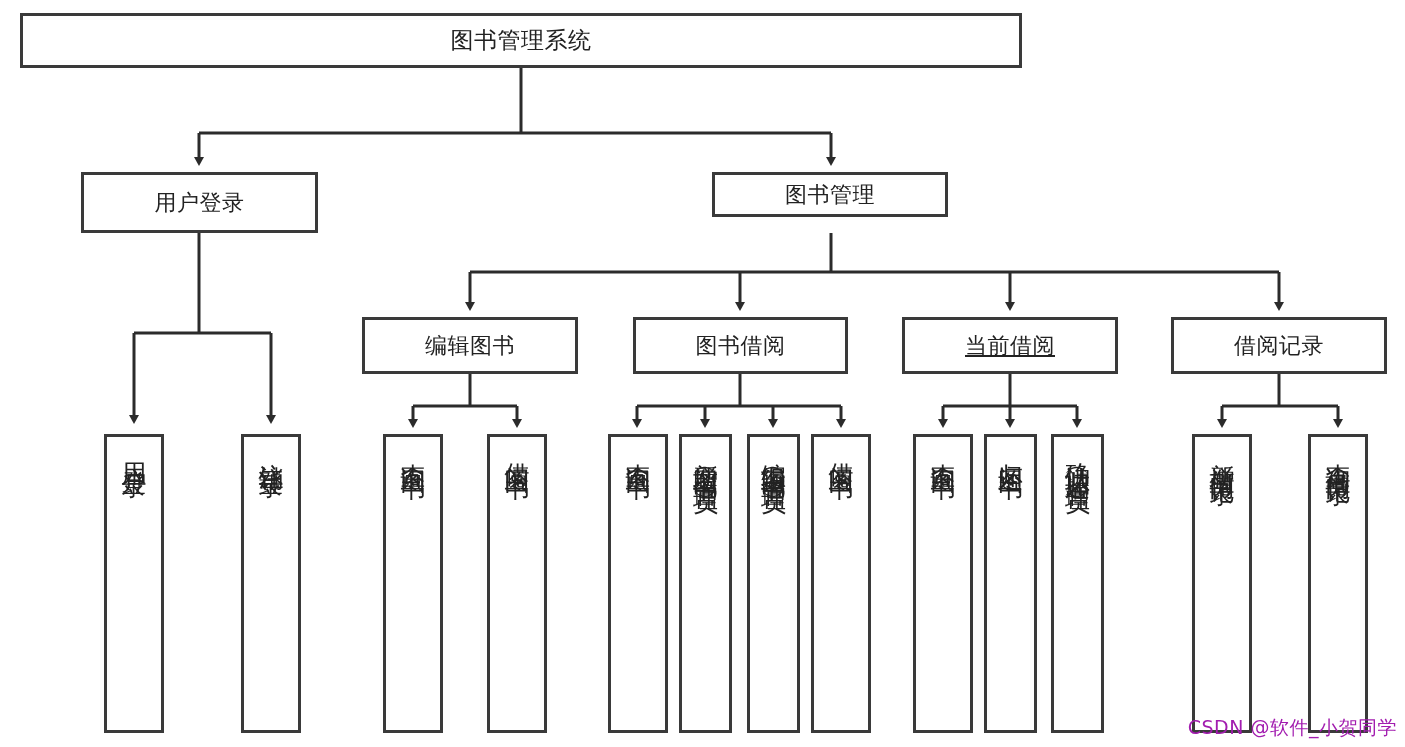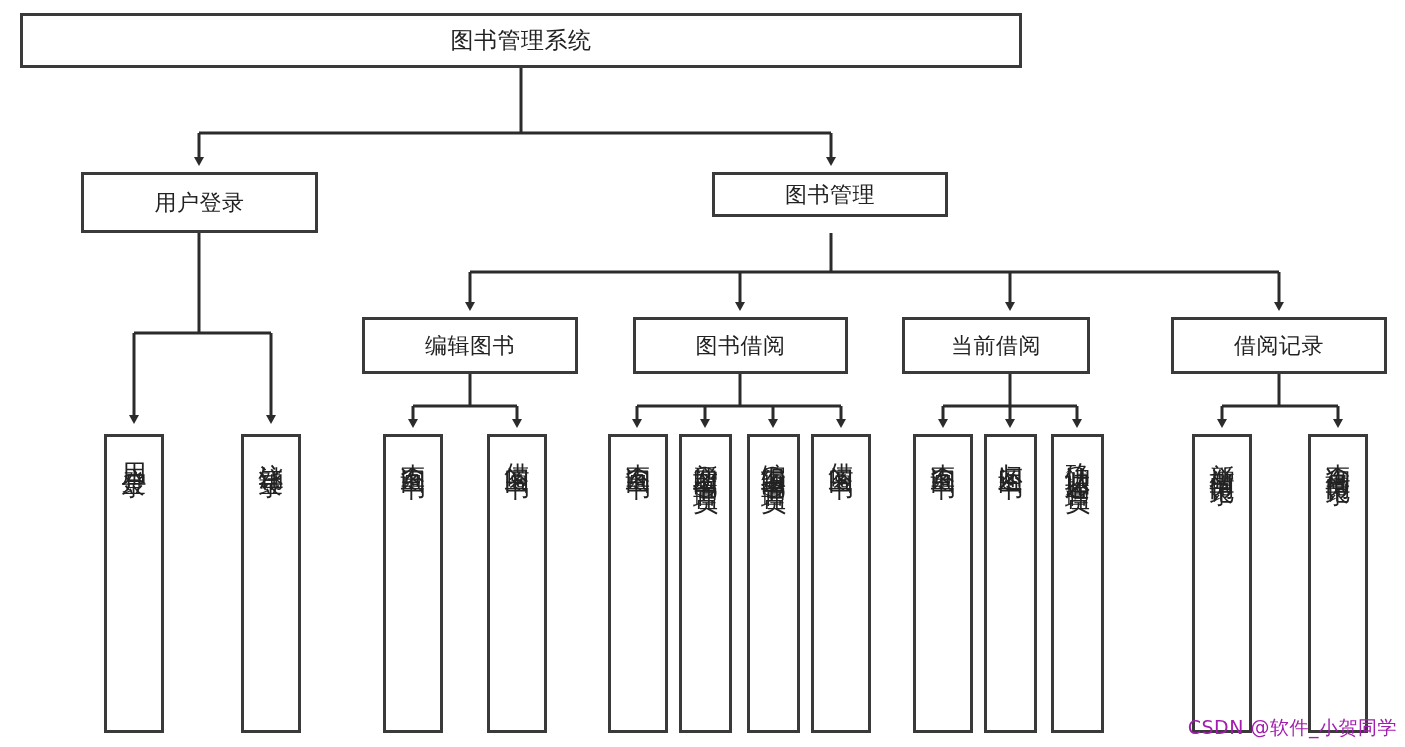--- a/index.html
+++ b/index.html
@@ -138,21 +138,21 @@
   <div class="node horiz" style="left:712px; top:172px; width:236px; height:45px;">
     <span class="label">图书管理</span>
   </div>
 
   <div class="node horiz" style="left:362px; top:317px; width:216px; height:57px;">
     <span class="label">编辑图书</span>
   </div>
   <div class="node horiz" style="left:633px; top:317px; width:215px; height:57px;">
     <span class="label">图书借阅</span>
   </div>
-  <div class="node horiz" style="left:902px; top:317px; width:188px; height:57px;">
+  <div class="node horiz" style="left:902px; top:317px; width:216px; height:57px;text-decoration:underline;">
     <span class="label">当前借阅</span>
   </div>
   <div class="node horiz" style="left:1171px; top:317px; width:216px; height:57px;">
     <span class="label">借阅记录</span>
   </div>
 
   <div class="node leaf" style="left:104px; top:434px; width:60px; height:299px;">
     <span class="label">用户登录</span>
   </div>
   <div class="node leaf" style="left:241px; top:434px; width:60px; height:299px;">

